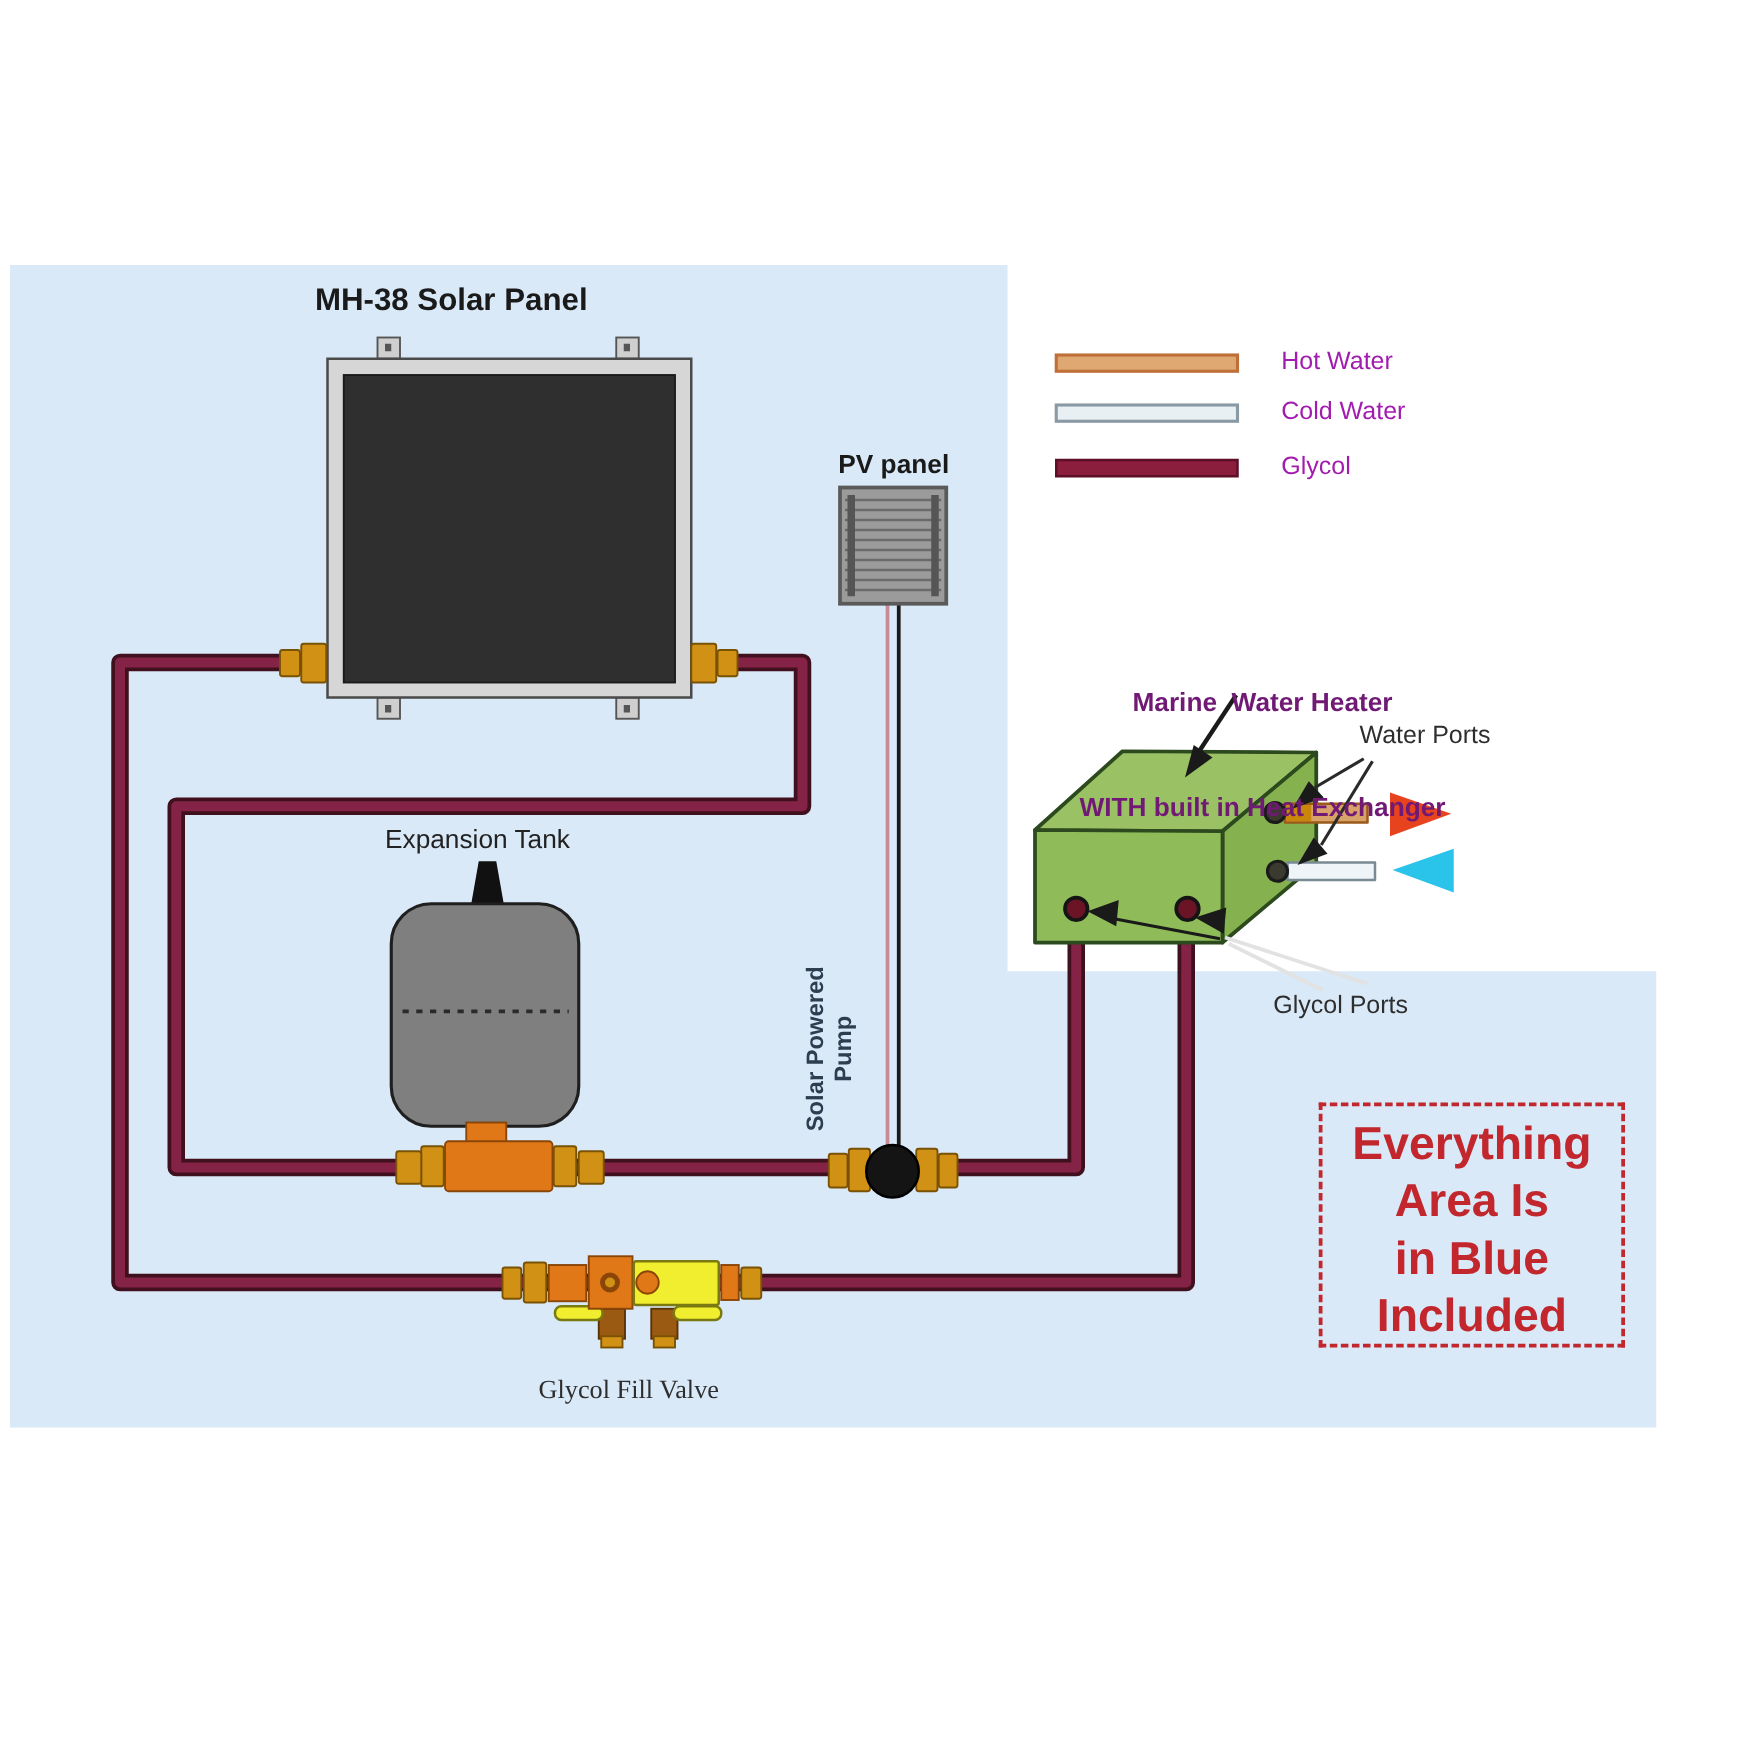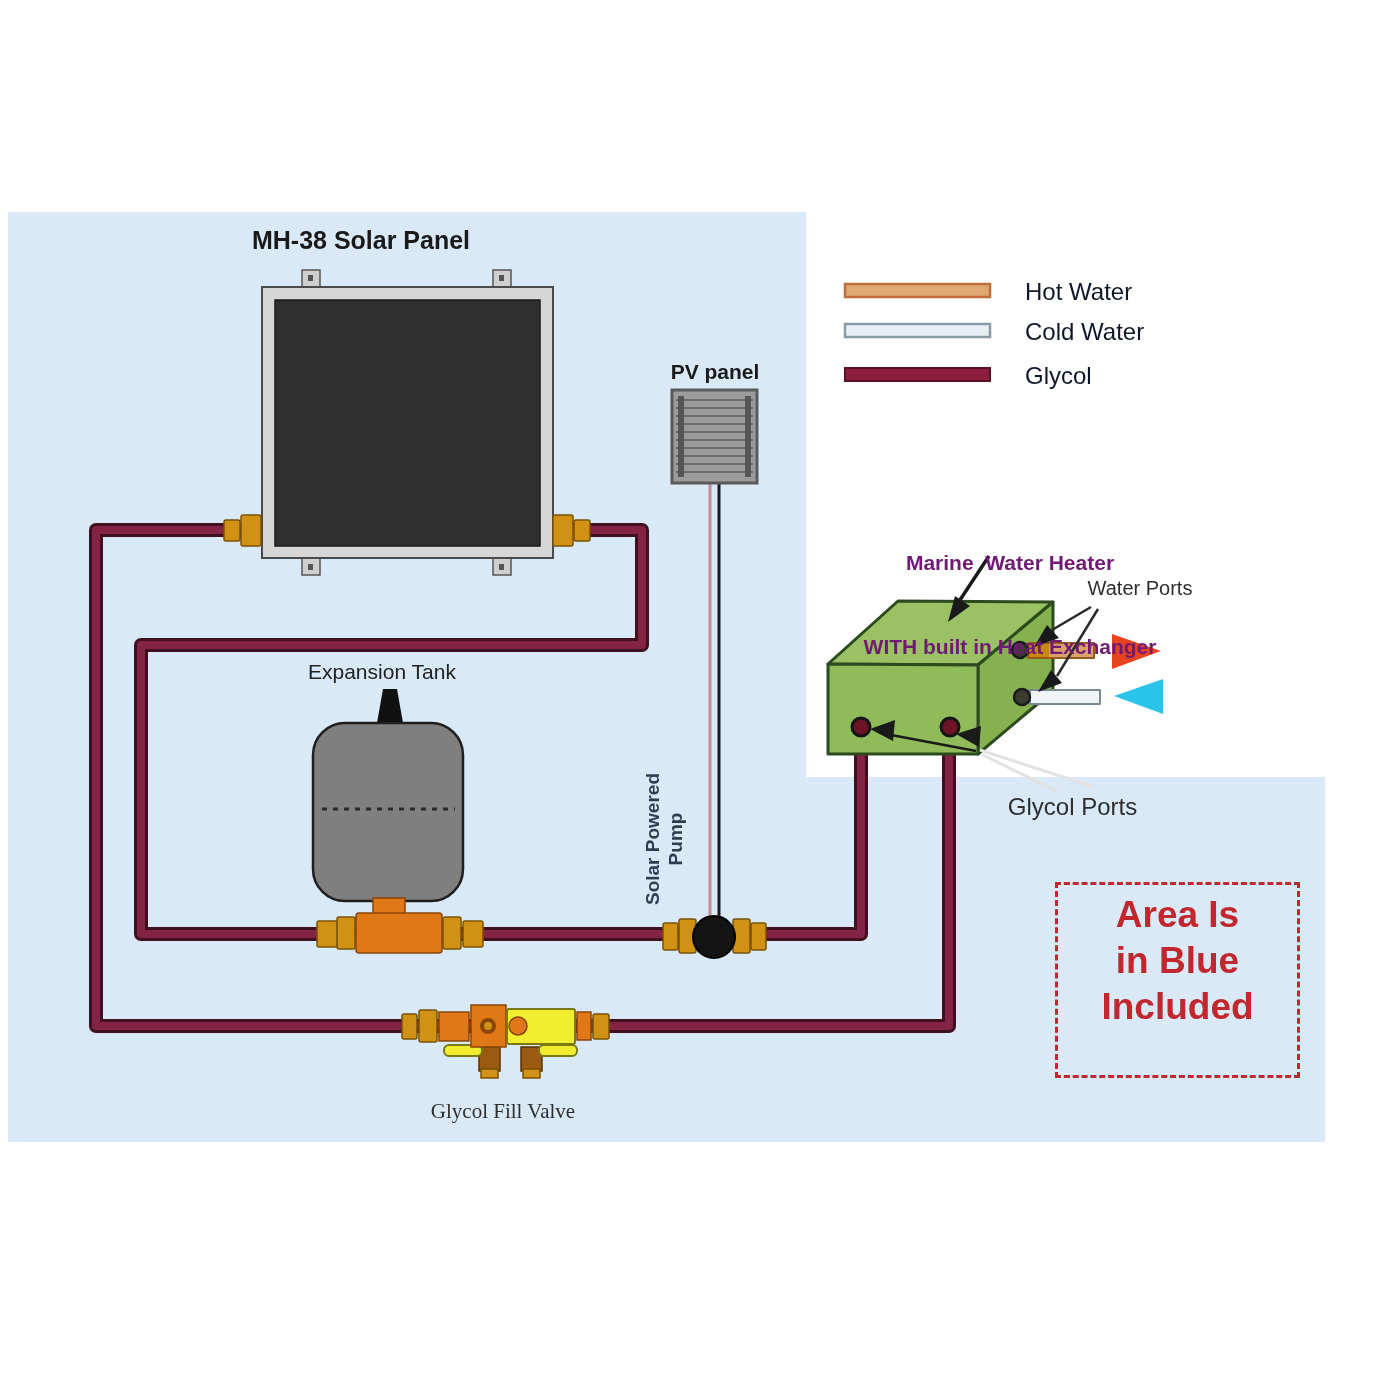--- a/index.html
+++ b/index.html
@@ -2,25 +2,25 @@
 <html><head>
 <meta charset="utf-8">
 <style>
   html,body { margin:0; padding:0; background:#ffffff; }
   #canvas { position:relative; width:1400px; height:1400px; background:#ffffff; overflow:hidden;
             font-family:"Liberation Sans", sans-serif; }
   #gfx { position:absolute; left:0; top:0; }
   .lbl { position:absolute; color:#333333; font-family:"Liberation Sans", sans-serif; }
   .lbl-title { left:231px; top:226px; width:260px; text-align:center; font-size:25px; font-weight:bold; color:#1a1a1a; }
   .lbl-pv { left:650px; top:360px; width:130px; text-align:center; font-size:21px; font-weight:bold; color:#1a1a1a; }
-  .legend-label { position:absolute; left:1025px; font-size:24px; color:#0f172a; }
+  .legend-label { position:absolute; left:1025px; font-size:20px; color:#a21caf; }
   .lbl-heater { left:852px; top:493px; width:316px; text-align:center; font-size:21px; color:#701a75;
                 line-height:28px; white-space:pre-wrap;font-weight:bold; }
   .lbl-waterports { left:1060px; top:577px; width:160px; text-align:center; font-size:20px; color:#2e2e2e; }
-  .lbl-glycolports { left:995px; top:793px; width:155px; text-align:center; font-size:24px; color:#2e2e2e; }
+  .lbl-glycolports { left:995px; top:793px; width:155px; text-align:center; font-size:20px; color:#2e2e2e; }
   .lbl-tank { left:308px; top:660px; width:162px; text-align:left; font-size:21px; color:#222222; }
   .lbl-pump { left:584px; top:816px; width:160px; text-align:center; font-size:19px; font-weight:bold;
               color:#2d3e50; line-height:23px; transform:rotate(-90deg); }
   .lbl-valve { left:420px; top:1099px; width:166px; text-align:center; font-size:21px; color:#2e2e2e;font-family:Liberation Serif, serif; }
   .callout { position:absolute; left:1055px; top:882px; width:245px; height:196px;
              border:3px dashed #c1272d; box-sizing:border-box; text-align:center; padding-top:7px; }
   .callout-line { font-size:37px; font-weight:bold; color:#c1272d; line-height:46px;
                   font-family:"Liberation Sans", sans-serif; }
 </style>
 </head>
@@ -201,18 +201,19 @@
   <div class="lbl lbl-tank">Expansion Tank</div>
 
   <div class="lbl lbl-pump">
     <div>Solar Powered</div>
     <div>Pump</div>
   </div>
 
   <div class="lbl lbl-valve">Glycol Fill Valve</div>
 
   <div class="callout">
+    <div class="callout-line">Everything</div>
     <div class="callout-line">Area Is</div>
     <div class="callout-line">in Blue</div>
     <div class="callout-line">Included</div>
   </div>
 
 </div>
 
 </body></html>

